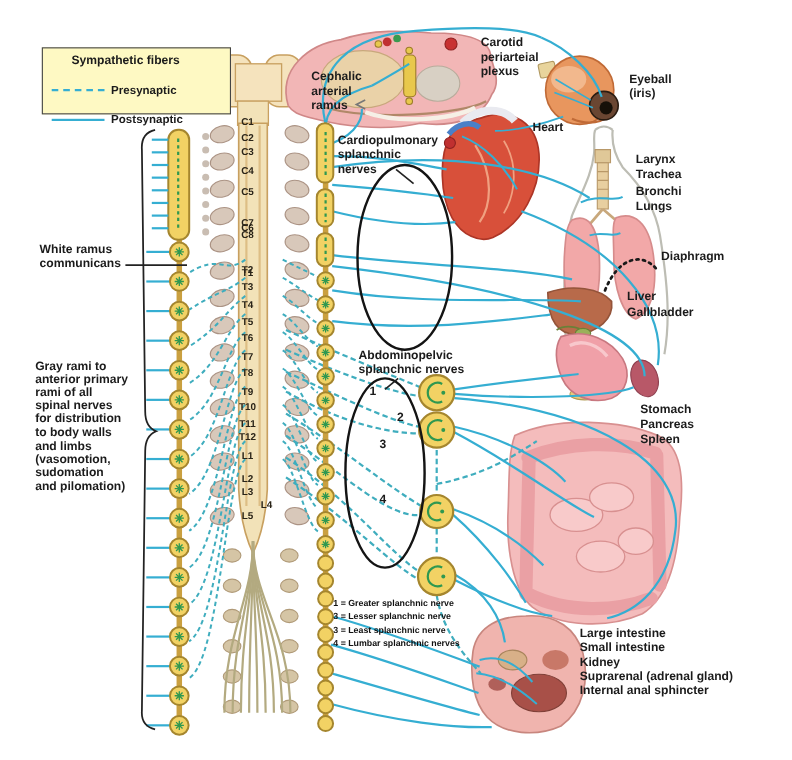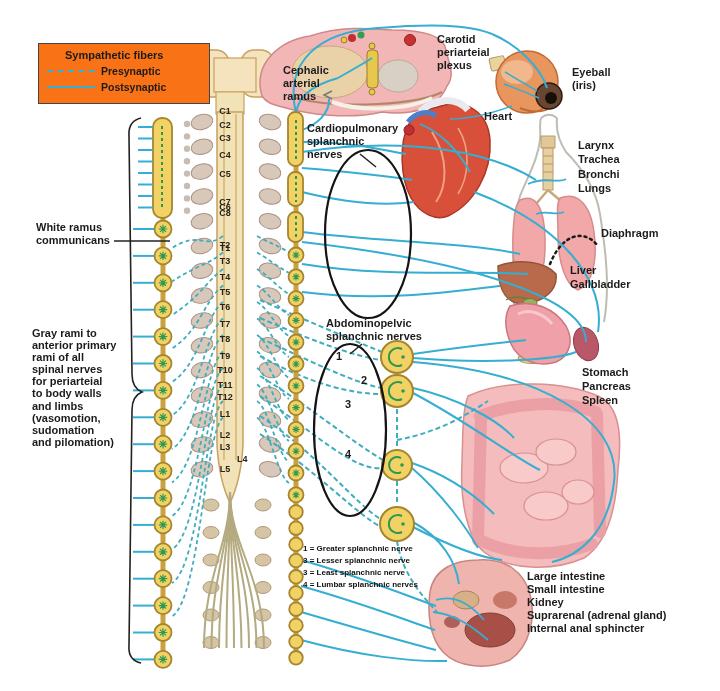--- a/index.html
+++ b/index.html
@@ -1,23 +1,23 @@
 <!DOCTYPE html>
 <html><head>
 <meta charset="utf-8">
 <style>
   *{box-sizing:border-box}
   html,body{margin:0;padding:0;background:#fff}
   body{font-family:"Liberation Sans",sans-serif}
   .stage{position:relative;width:720px;height:691px;background:#fff;overflow:hidden}
   .art{position:absolute;left:0;top:0;width:720px;height:691px}
   .lbl{position:absolute;font-weight:bold;font-size:11px;line-height:1.18;color:#1b1b1b;white-space:pre-line}
-  .legend{position:absolute;left:38px;top:43px;width:172px;height:61px;border:1.5px solid #444;background:#f97316;padding:5px 6px 4px 8px}
+  .legend{position:absolute;left:38px;top:43px;width:172px;height:61px;border:1.5px solid #444;background:#fef9c3;padding:5px 6px 4px 8px}
   .legend-title{font-size:11px;font-weight:bold;color:#1b1b1b;margin-left:18px}
-  .legend-row{display:flex;align-items:center;margin-top:4px}
+  .legend-row{display:flex;align-items:center;margin-top:15px}
   .line-sample{display:inline-block;width:48px;margin-right:6px}
   .line-sample.dashed{border-top:2px dashed #35aed2}
   .line-sample.solid{border-top:2.5px solid #35aed2}
   .legend-row span.t{font-size:10.5px;font-weight:bold;color:#1b1b1b}
   .seg{position:absolute;left:217px;width:16px;text-align:center;font-size:9px;font-weight:bold;color:#2a2418;letter-spacing:0}
   .num{position:absolute;font-size:11px;font-weight:bold;color:#1b1b1b}
   .key{position:absolute;left:303px;top:543px;font-size:8px;font-weight:bold;line-height:1.5;color:#111;letter-spacing:0}
 </style>
 </head>
 <body>
@@ -416,21 +416,21 @@
     <span class="t">Postsynaptic</span>
   </div>
 </div>
 
 <div class="lbl" style="left:36px;top:221px">White ramus
 communicans</div>
 <div class="lbl" style="left:32px;top:327px;line-height:1.1">Gray rami to
 anterior primary
 rami of all
 spinal nerves
-for periarteial
+for distribution
 to body walls
 and limbs
 (vasomotion,
 sudomation
 and pilomation)</div>
 <div class="lbl" style="left:283px;top:64px">Cephalic
 arterial
 ramus</div>
 <div class="lbl" style="left:437px;top:33px">Carotid
 periarteial

